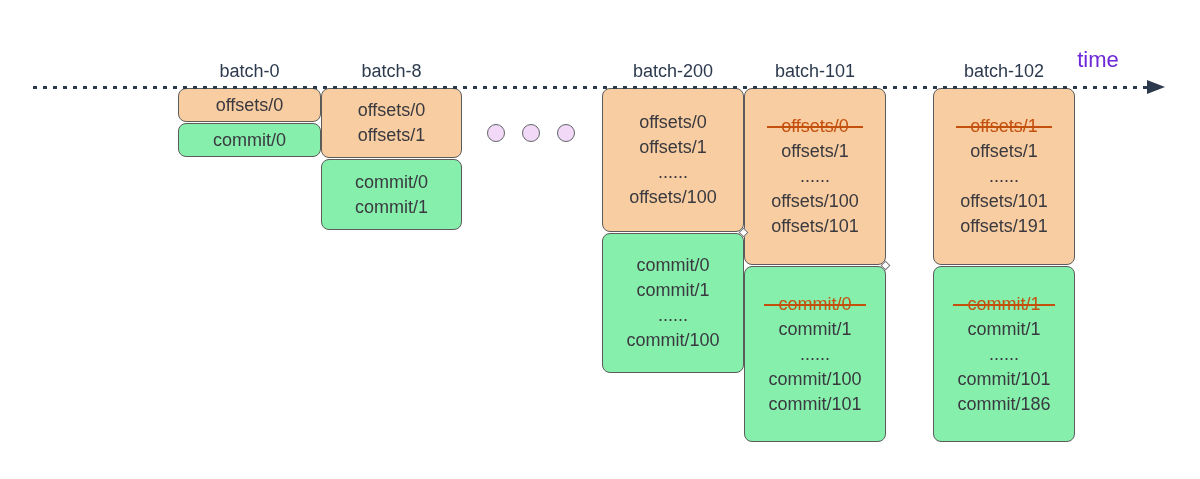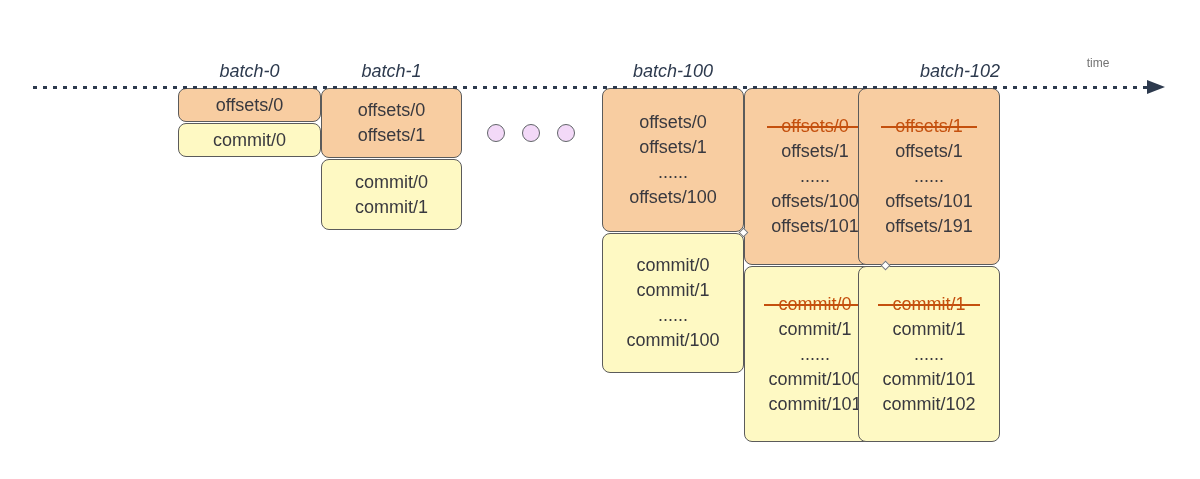--- a/index.html
+++ b/index.html
@@ -12,69 +12,70 @@
     background:repeating-linear-gradient(90deg,#2d3a4e 0 4px,transparent 4px 10px);
     z-index:5;
   }
   .timeline-arrowhead {
     position:absolute; left:1147px; top:80px; width:0; height:0;
     border-left:18px solid #2d3a4e;
     border-top:7px solid transparent; border-bottom:7px solid transparent;
     z-index:5;
   }
   .time-label {
-    position:absolute; left:1068px; top:56px; width:60px; text-align:center;
-    font-size:12px; color:#737373; z-index:2;
+    position:absolute; left:1068px; top:47px; width:60px; text-align:center;
+    font-size:22px; color:#6d28d9; z-index:2;
   }
   .batch-label {
     position:absolute; top:61px; height:22px; text-align:center;
-    font-size:18px; color:#2d3a4e; z-index:2;font-style:italic;
+    font-size:18px; color:#2d3a4e; z-index:2;
   }
   .box {
     position:absolute; box-sizing:border-box;
     border:1.5px solid #5b5b5b; border-radius:8px;
     display:flex; flex-direction:column; justify-content:center; align-items:center;
     font-size:18px; line-height:25px; color:#39393f; text-align:center;
     z-index:1;
   }
   .box.offsets { background:#f8cda1; }
-  .box.commit  { background:#fef9c3; }
+  .box.commit  { background:#86efac; }
   .line { position:relative; white-space:nowrap; }
   .line.strike { color:#c4500e; }
   .line.strike::after {
     content:""; position:absolute; left:-14px; right:-14px; top:12px; height:2px;
     background:#c4500e;
   }
   .ellipsis-circle {
     position:absolute; top:124px; width:18px; height:18px; border-radius:50%;
     background:#f3d9f8; border:1.5px solid #606468; box-sizing:border-box; z-index:2;
   }
   .connector-point {
     position:absolute; width:7px; height:7px; background:#ffffff;
     border:1px solid #777777; transform:rotate(45deg); box-sizing:border-box; z-index:4;
   }
   
   .col0  { left:178px; width:143px; }
   .col1  { left:321px; width:141px; }
   .col100{ left:602px; width:142px; }
   .col101{ left:744px; width:142px; }
-  .col102{ left:858px; width:142px;text-align:right; }
+  .col102{ left:933px; width:142px; }
 </style>
 </head>
 <body>
 
 <div class="canvas">
 
   <div class="timeline-line"></div>
   <div class="timeline-arrowhead"></div>
   <div class="time-label">time</div>
 
   <div class="batch-label col0">batch-0</div>
-  <div class="batch-label col1">batch-1</div>
-  <div class="batch-label col100">batch-100</div>
+  <div class="batch-label col1">batch-8</div>
+  <div class="batch-label col100">batch-200</div>
+  <div class="batch-label col101">batch-101</div>
   <div class="batch-label col102">batch-102</div>
 
   <div class="box offsets col0" style="top:88px;height:34px;">
     <div class="line">offsets/0</div>
   </div>
   <div class="box commit col0" style="top:123px;height:34px;">
     <div class="line">commit/0</div>
   </div>
 
   <div class="box offsets col1" style="top:88px;height:70px;">
@@ -123,19 +124,19 @@
     <div class="line">offsets/1</div>
     <div class="line">......</div>
     <div class="line">offsets/101</div>
     <div class="line">offsets/191</div>
   </div>
   <div class="box commit col102" style="top:266px;height:176px;">
     <div class="line strike">commit/1</div>
     <div class="line">commit/1</div>
     <div class="line">......</div>
     <div class="line">commit/101</div>
-    <div class="line">commit/102</div>
+    <div class="line">commit/186</div>
   </div>
 
   <div class="connector-point" style="left:740px;top:229px;"></div>
   <div class="connector-point" style="left:882px;top:262px;"></div>
 
 </div>
 
 </body></html>

